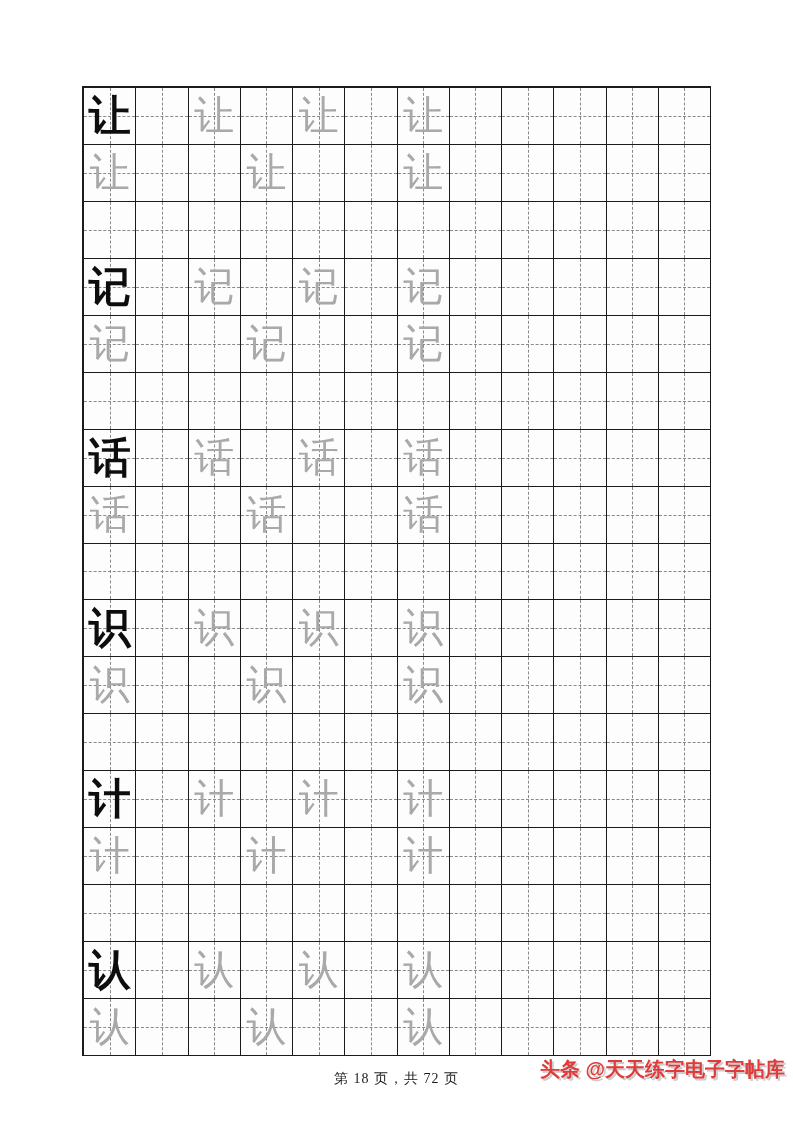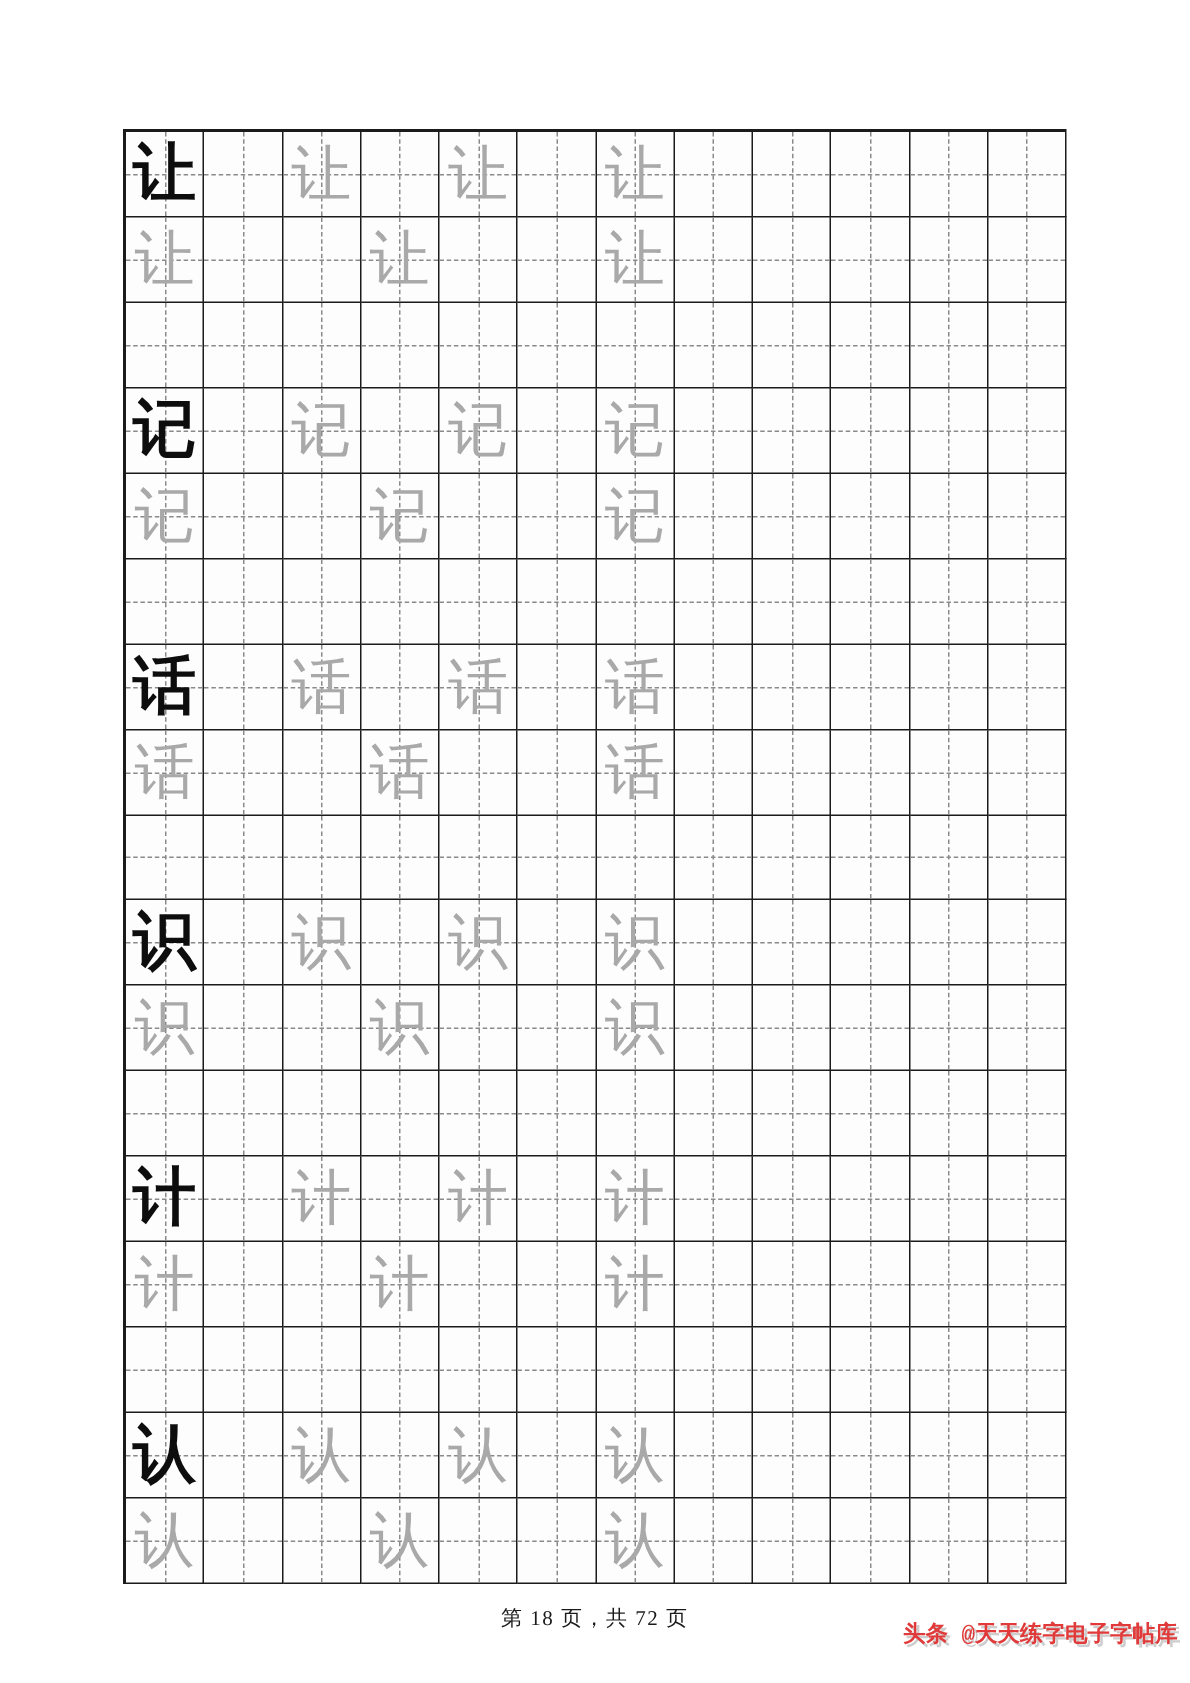--- a/index.html
+++ b/index.html
@@ -76,24 +76,24 @@
     top: 1070px;
     text-align: center;
     font-size: 14px;
     letter-spacing: 1px;
     color: #1a1a1a;
   }
   
   .watermark {
     position: absolute;
     right: 8px;
-    top: 1080px;
-    font-size: 15px;
+    top: 1056px;
+    font-size: 20px;
     font-weight: 700;
-    font-family: Liberation Mono, monospace;
+    font-family: Liberation Sans, sans-serif;
     text-shadow: 2px 2px 0 #cdcdcd;
     white-space: nowrap;
   }
 </style>
 </head>
 <body>
 
 <div class="page">
   <div class="grid" id="practice-grid">
       <div class="cell">

